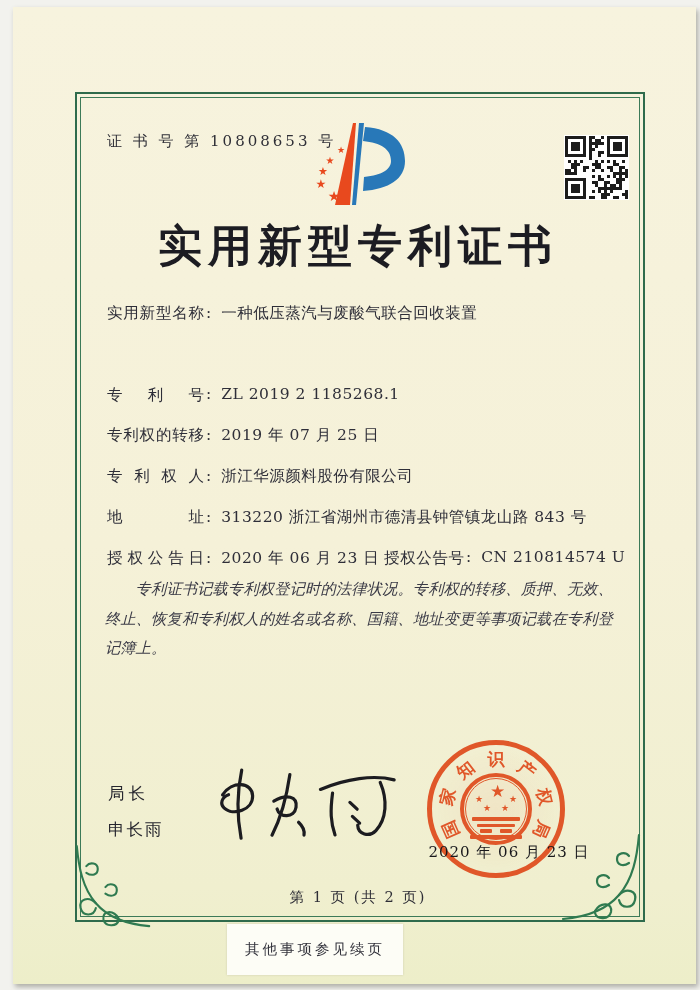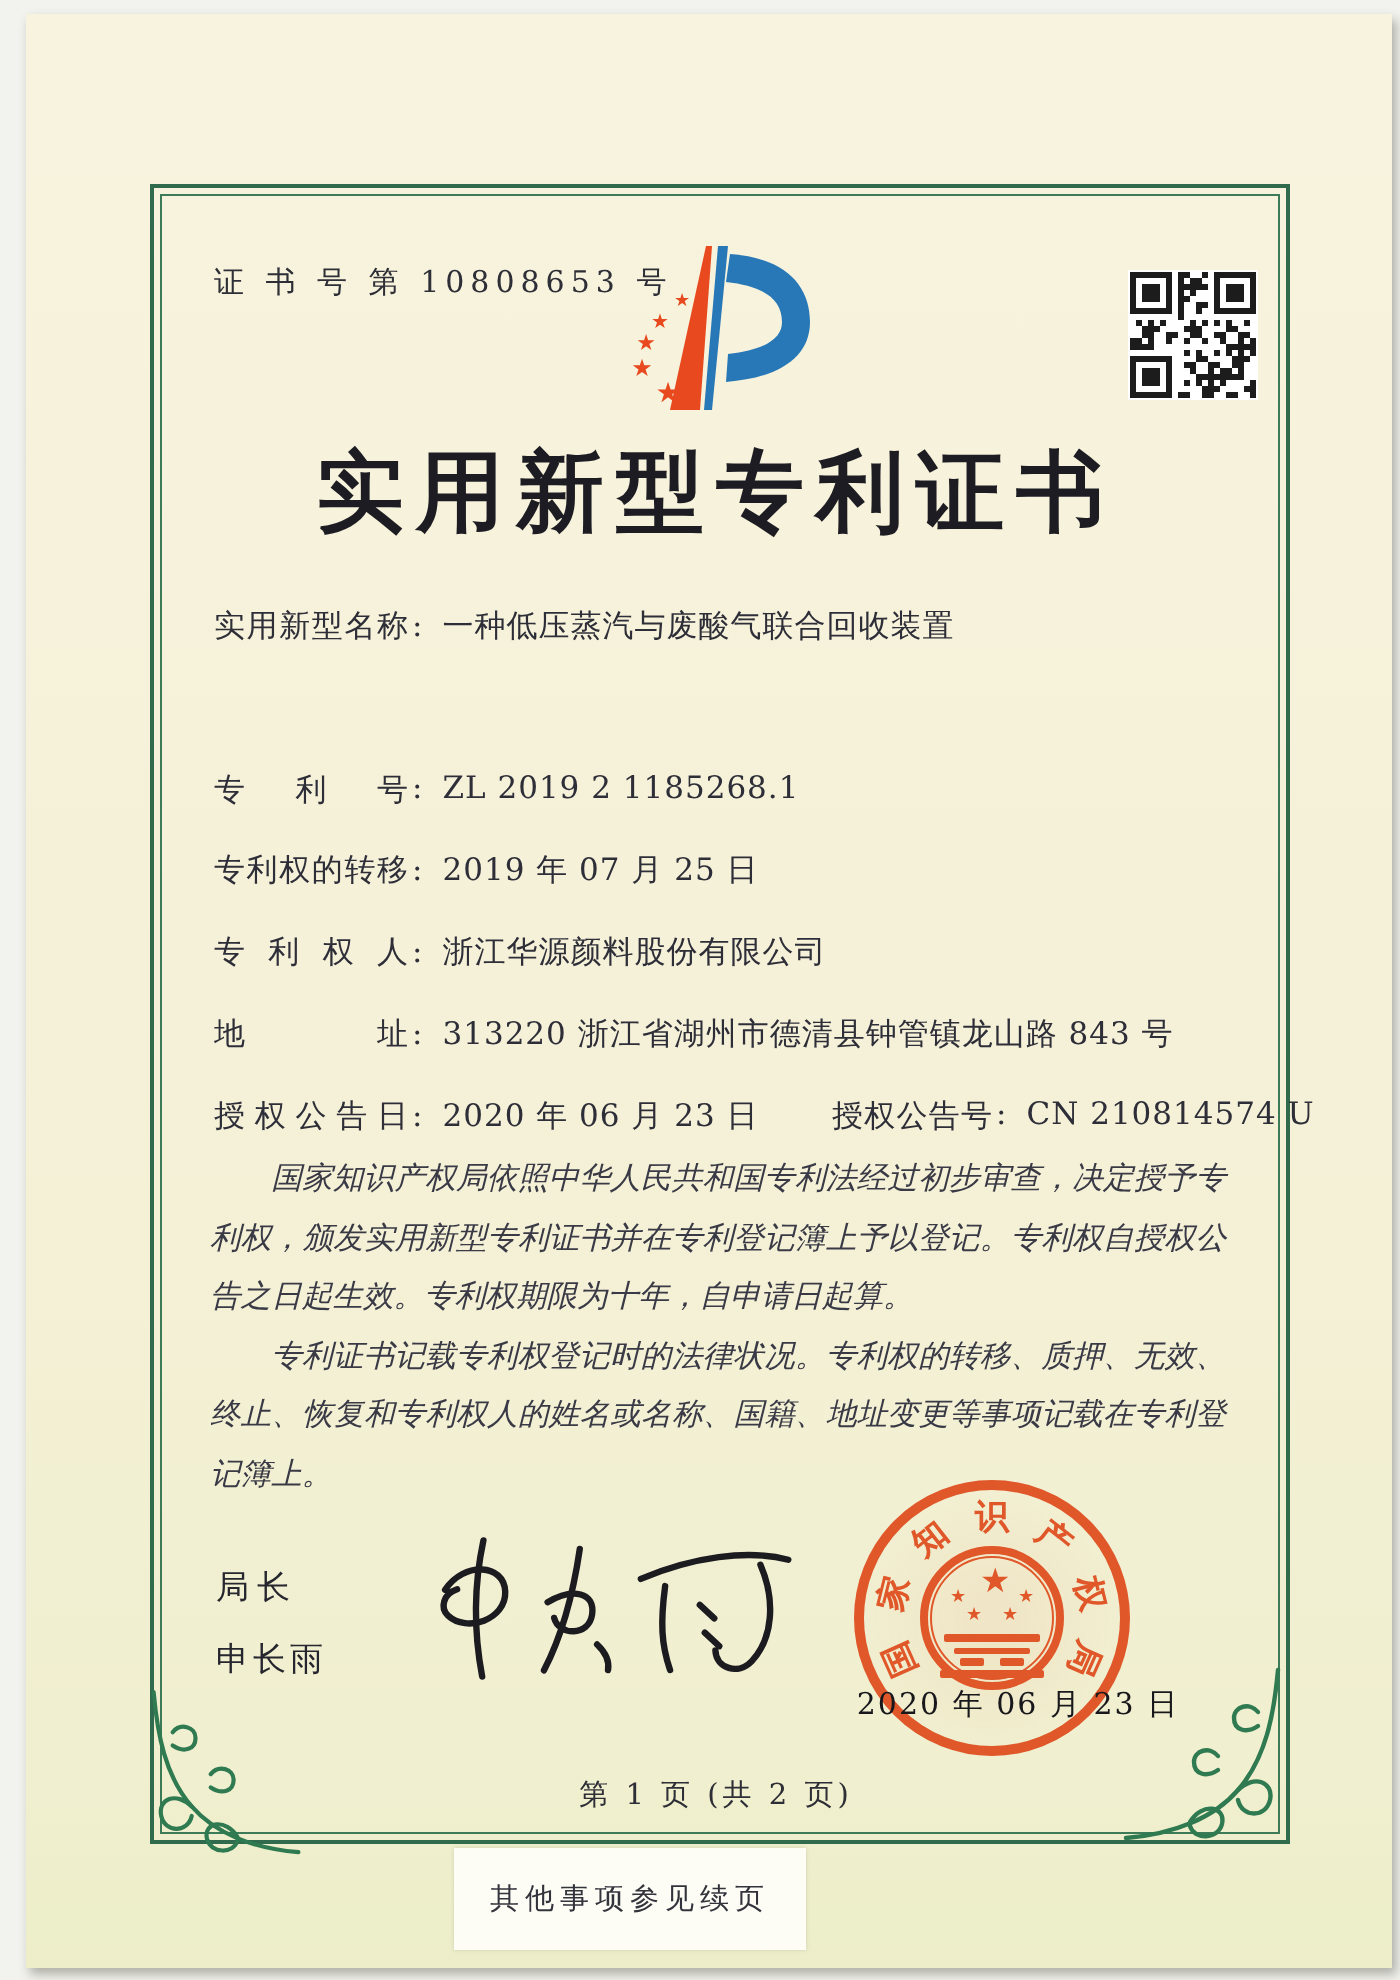--- a/index.html
+++ b/index.html
@@ -21,21 +21,21 @@
   .qr{position:absolute;left:551px;top:128px;width:65px;height:65px;z-index:2;}
   
   .title{position:absolute;left:62px;top:210px;width:566px;text-align:center;
     font-size:44px;font-weight:600;letter-spacing:6px;color:#1c1c22;z-index:2;}
   
   .field{position:absolute;left:94px;width:520px;height:22px;font-size:15.5px;color:#2e2e38;z-index:2;white-space:nowrap;}
   .flabel{display:inline-block;width:97px;text-align:justify;text-align-last:justify;-moz-text-align-last:justify;vertical-align:top;}
   .fcolon{display:inline-block;margin:0 10px 0 2px;}
   .fvalue{letter-spacing:0.5px;text-align:right;}
   .fpair2{position:absolute;left:277px;top:0;white-space:nowrap;}
-  .fpair2 .flabel{width:80px;margin-left:32px;}
+  .fpair2 .flabel{width:80px;}
   
   .paras{position:absolute;left:92px;top:568px;width:508px;font-size:15.3px;line-height:29.5px;
     color:#3a3a46;text-align:justify;font-style:italic;z-index:2;}
   .paras p{margin:0;text-indent:2em;}
   
   .signer-title{position:absolute;left:95px;top:776px;font-size:16.5px;letter-spacing:4px;color:#26262e;z-index:2;}
   .signer-name{position:absolute;left:95px;top:812px;font-size:16.5px;letter-spacing:2px;color:#26262e;z-index:2;}
   .signature{position:absolute;left:192px;top:753px;width:200px;height:92px;transform:rotate(-2deg);z-index:2;}
   
   .seal{position:absolute;left:414px;top:733px;width:138px;height:138px;box-sizing:border-box;
@@ -337,21 +337,20 @@
       <span class="flabel">地址</span><span class="fcolon">:</span><span class="fvalue">313220 浙江省湖州市德清县钟管镇龙山路 843 号</span>
     </div>
     <div class="field" style="top:541px">
       <span class="flabel">授权公告日</span><span class="fcolon">:</span><span class="fvalue">2020 年 06 月 23 日</span>
       <span class="fpair2">
         <span class="flabel">授权公告号</span><span class="fcolon">:</span><span class="fvalue">CN 210814574 U</span>
       </span>
     </div>
 
     <div class="paras">
-      <p>国家知识产权局依照中华人民共和国专利法经过初步审查，决定授予专利权，颁发实用新型专利证书并在专利登记簿上予以登记。专利权自授权公告之日起生效。专利权期限为十年，自申请日起算。</p>
       <p>专利证书记载专利权登记时的法律状况。专利权的转移、质押、无效、终止、恢复和专利权人的姓名或名称、国籍、地址变更等事项记载在专利登记簿上。</p>
     </div>
 
     <div class="signer-title">局长</div>
     <div class="signer-name">申长雨</div>
 
     <div class="signature">
       <svg width="200" height="92" viewBox="0 0 200 92">
         <g fill="none" stroke="#1c1c20" stroke-width="3.2" stroke-linecap="round">
           <path d="M38,8 C33,28 31,50 35,76"></path>

